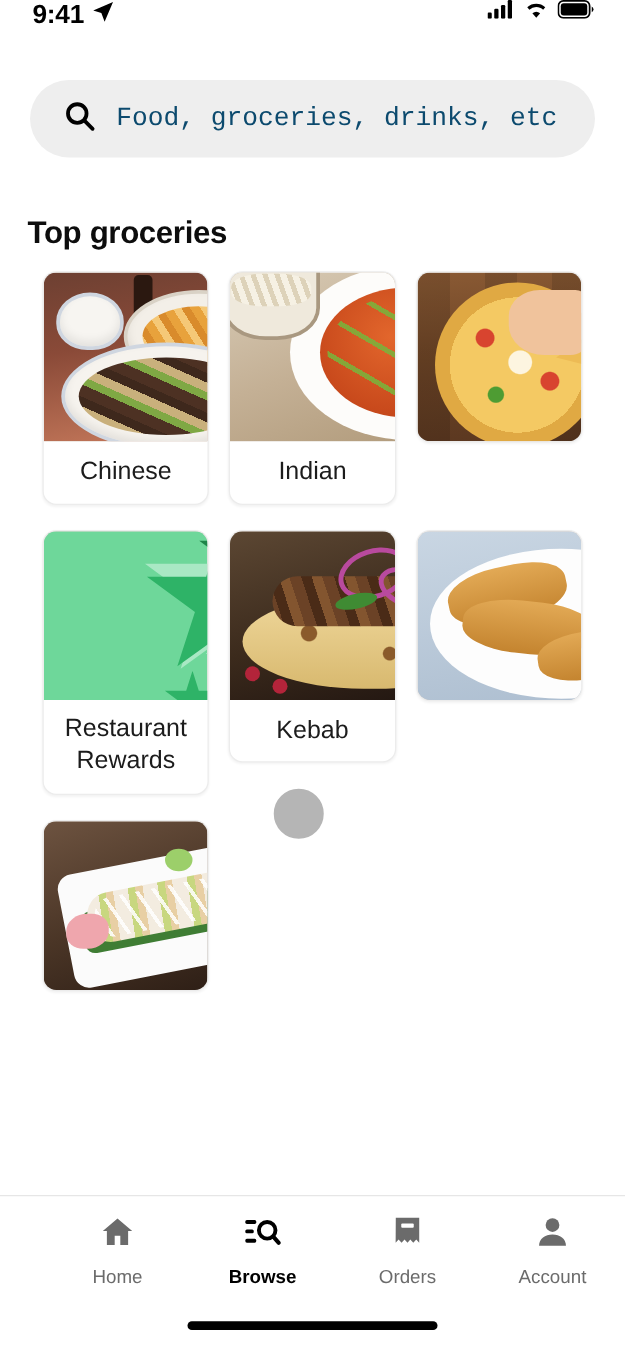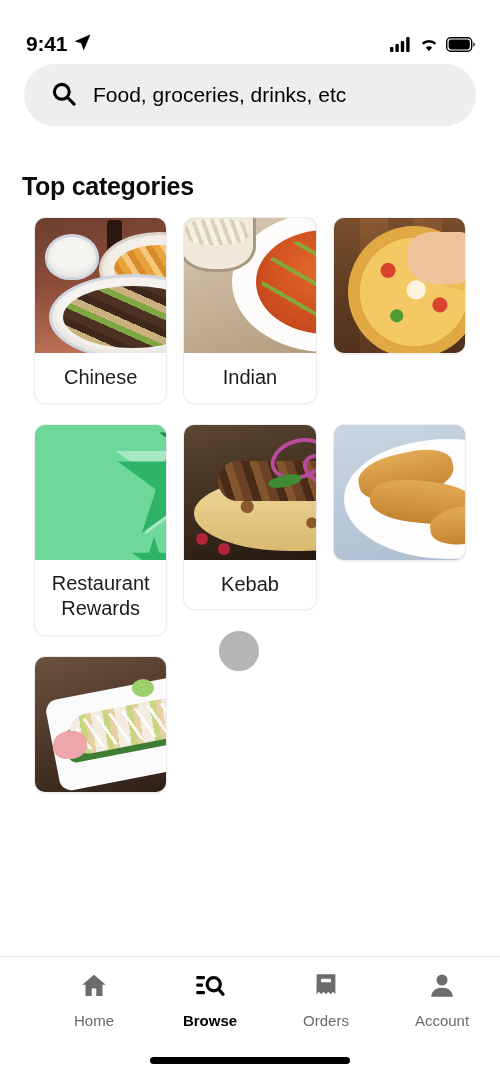--- a/index.html
+++ b/index.html
@@ -6,34 +6,34 @@
   html, body {
     width:500px; height:1080px;
     background:#ffffff;
     font-family:"Liberation Sans", sans-serif;
     overflow:hidden;
   }
   #phone { position:relative; width:500px; height:1080px; background:#fff; overflow:hidden; }
 
   
   .statusbar {
-    height:56px; display:flex; align-items:flex-end; justify-content:space-between;
+    height:56px; display:flex; align-items:flex-start; justify-content:space-between;
     padding:0 24px 0 26px;
   }
   .sb-left { display:flex; align-items:center; gap:6px; }
   .sb-time { font-size:21px; font-weight:bold; color:#000; letter-spacing:-0.2px; }
   .sb-right { display:flex; align-items:center; gap:7px; }
 
   
   .search-wrap { padding:8px 24px 0 24px; }
   .searchbar {
     height:62px; background:#eeeeee; border-radius:31px;
     display:flex; align-items:center; gap:16px; padding:0 26px;
   }
-  .search-ph { font-size:21px; color:#000000; }
+  .search-ph { font-size:21px; color:#0c4a6e;font-family:Liberation Mono, monospace; }
 
   
   .section-title {
     font-size:25px; font-weight:bold; color:#0d0d0d;
     padding:46px 0 16px 22px; letter-spacing:-0.3px;
   }
 
   
   .grid {
     padding:0 34px; display:grid; grid-template-columns:1fr 1fr 1fr;
@@ -229,21 +229,21 @@
       <span>
         <svg width="27" height="27" viewBox="0 0 24 24">
           <circle cx="10.5" cy="10.5" r="6.6" fill="none" stroke="#000" stroke-width="2.7"></circle>
           <line x1="15.6" y1="15.6" x2="21.4" y2="21.4" stroke="#000" stroke-width="2.7" stroke-linecap="round"></line>
         </svg>
       </span>
       <span class="search-ph">Food, groceries, drinks, etc</span>
     </div>
   </div>
 
-  <div class="section-title">Top categories</div>
+  <div class="section-title">Top groceries</div>
 
   <div class="grid">
       <div class="card">
         <div class="card-img">
           <div class="ph chi">
             <div class="bottle"></div>
             <div class="plate p1"></div>
             <div class="plate bowl"></div>
             <div class="plate p2"></div>
           </div>

